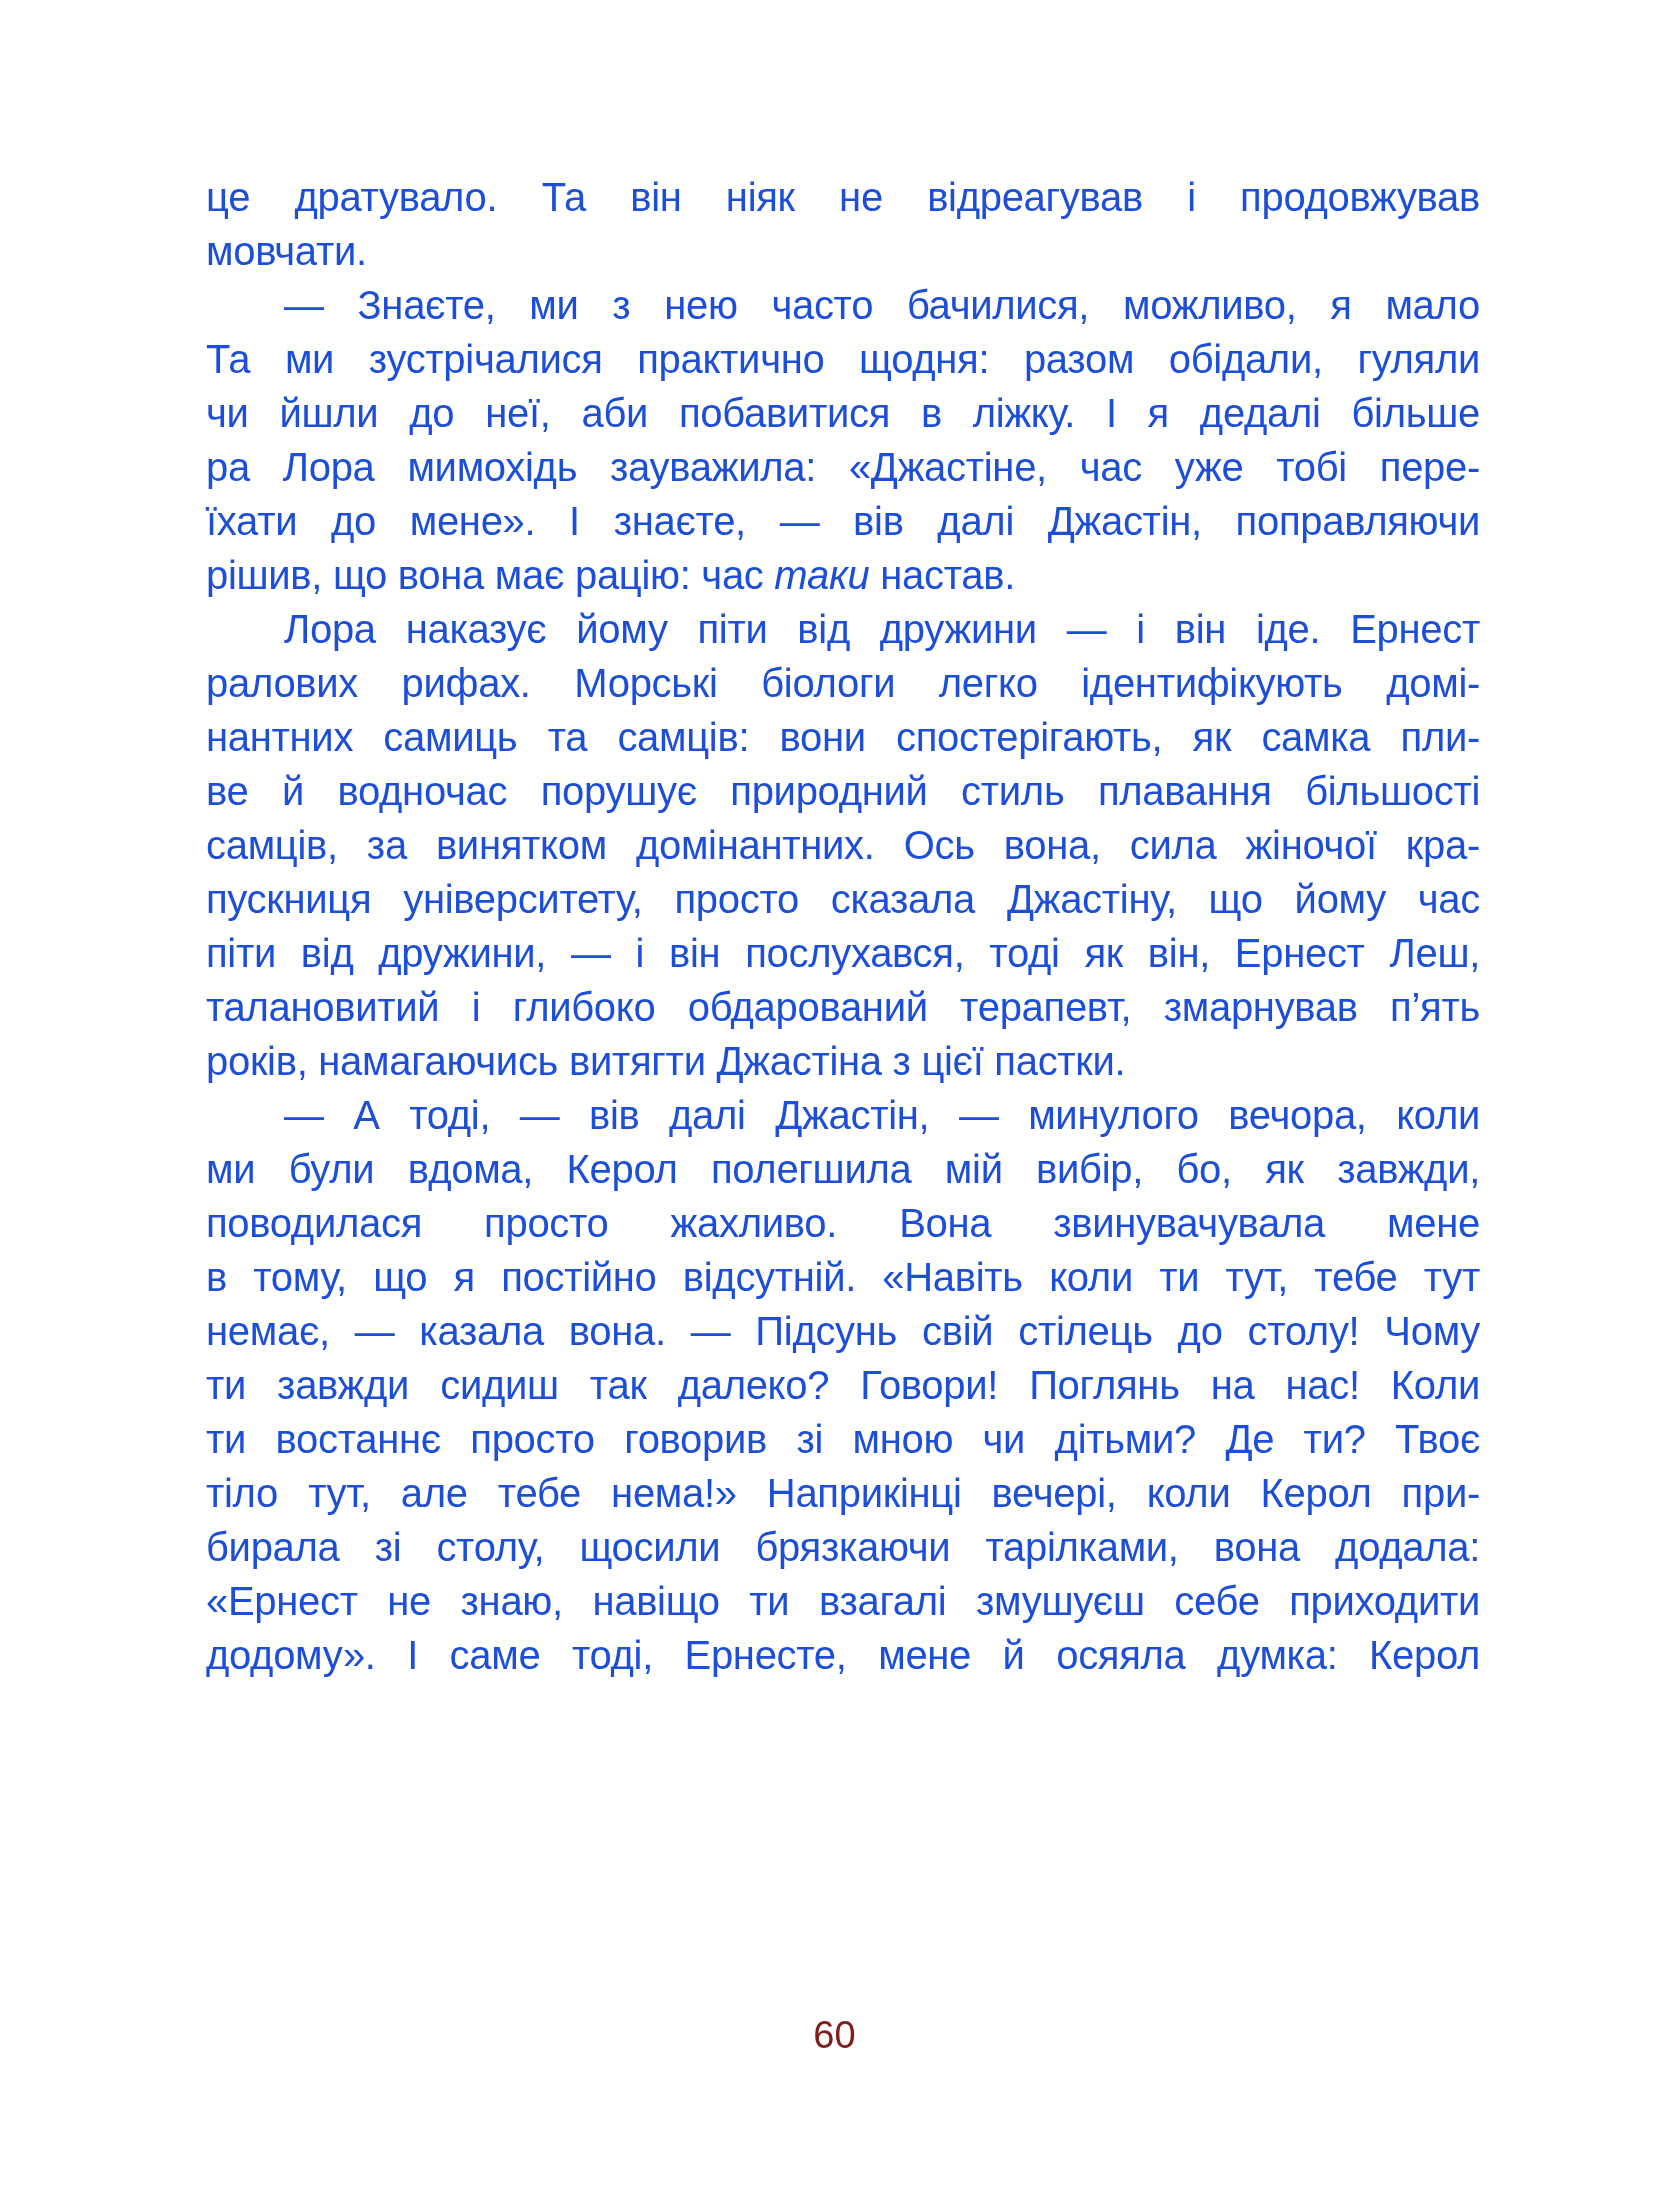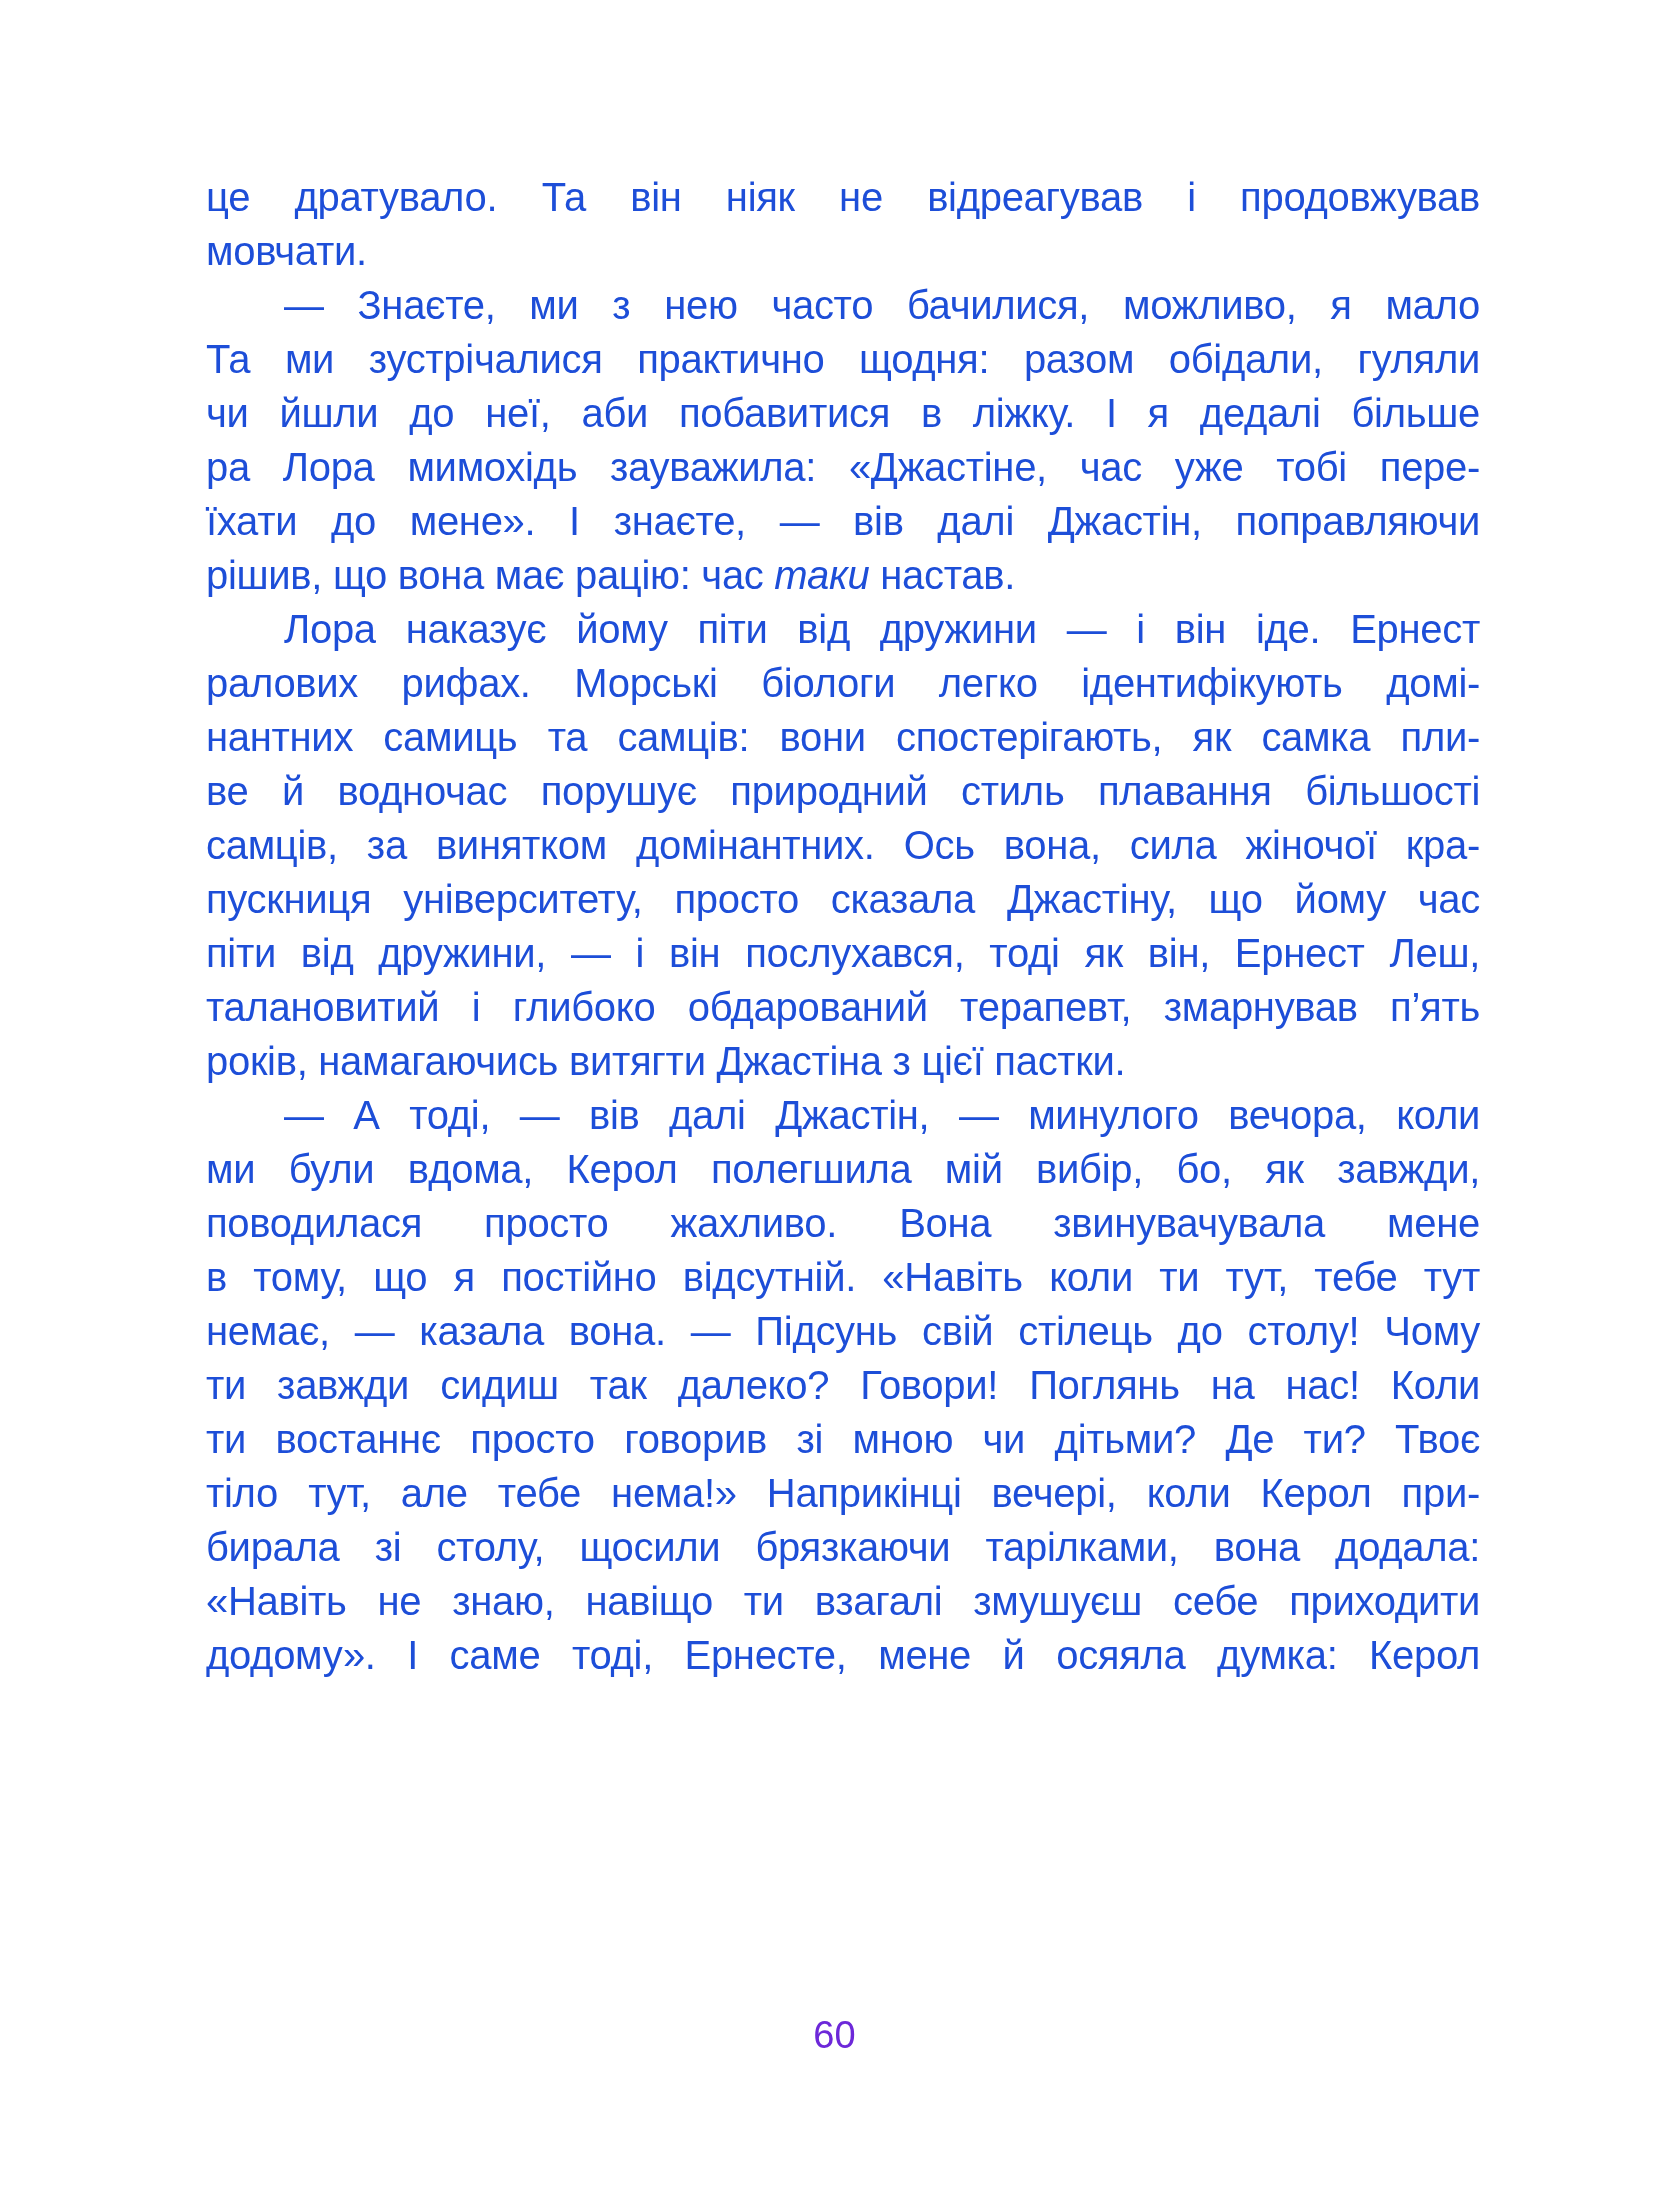--- a/index.html
+++ b/index.html
@@ -52,21 +52,21 @@
       text-align-last: left;
     }
     .page-number {
       position: absolute;
       left: 0;
       width: 1669px;
       top: 2014px;
       text-align: center;
       font-family: "Liberation Sans", "DejaVu Sans", sans-serif;
       font-size: 38px;
-      color: #6d28d9;
+      color: #7f1d1d;
     }
   </style>
 </head>
 <body>
 
 <div class="page">
   <span class="line">
       <span class="line-inner" style="white-space: normal; display: block; width: 100%;">це дратувало. Та він ніяк не відреагував і продовжував</span>
     </span>
   <span class="line last"><span class="line-inner" style="white-space: nowrap; display: inline-block; width: auto;">мовчати.</span></span>
@@ -132,21 +132,21 @@
   <span class="line">
       <span class="line-inner" style="white-space: normal; display: block; width: 100%;">ти востаннє просто говорив зі мною чи дітьми? Де ти? Твоє</span>
     </span>
   <span class="line">
       <span class="line-inner" style="white-space: normal; display: block; width: 100%;">тіло тут, але тебе нема!» Наприкінці вечері, коли Керол при-</span>
     </span>
   <span class="line">
       <span class="line-inner" style="white-space: normal; display: block; width: 100%;">бирала зі столу, щосили брязкаючи тарілками, вона додала:</span>
     </span>
   <span class="line">
-      <span class="line-inner" style="white-space: normal; display: block; width: 100%;">«Навіть не знаю, навіщо ти взагалі змушуєш себе приходити</span>
+      <span class="line-inner" style="white-space: normal; display: block; width: 100%;">«Ернест не знаю, навіщо ти взагалі змушуєш себе приходити</span>
     </span>
   <span class="line">
       <span class="line-inner" style="white-space: normal; display: block; width: 100%;">додому». І саме тоді, Ернесте, мене й осяяла думка: Керол</span>
     </span>
 </div>
 
 <div class="page-number">60</div>
 
 
 </body></html>

